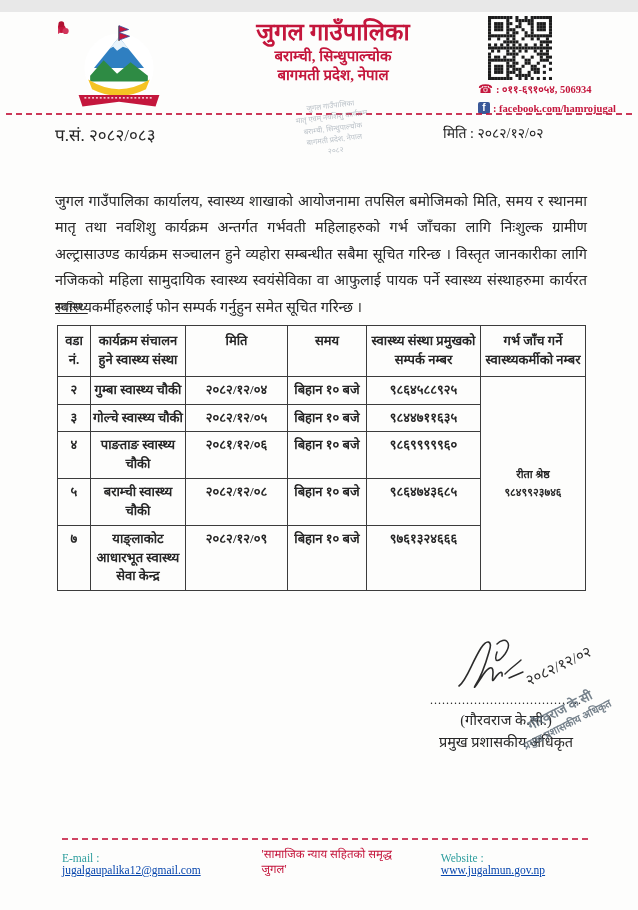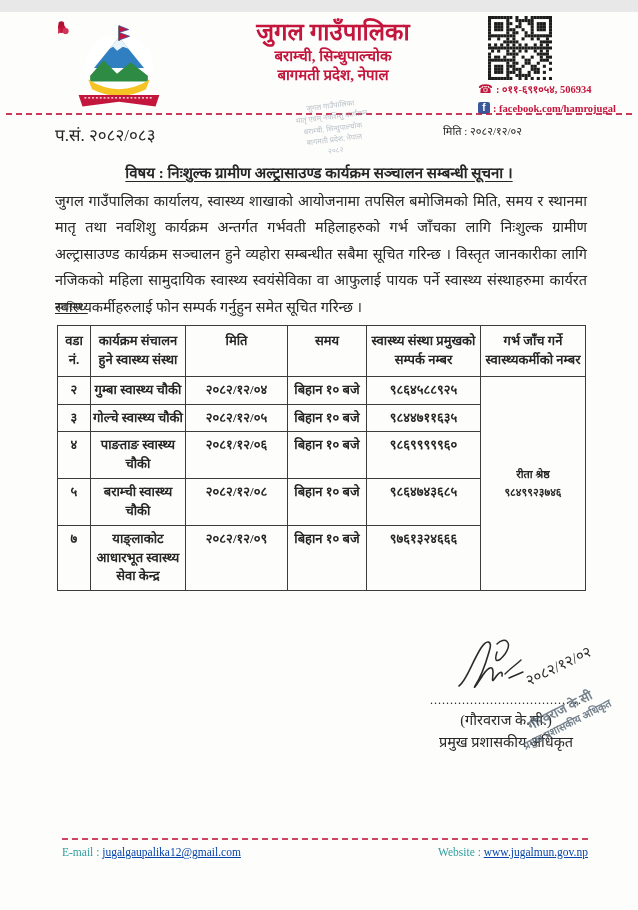--- a/index.html
+++ b/index.html
@@ -15,21 +15,21 @@
   .head-center .l3{font-size:15px;font-weight:bold;line-height:1.3;}
   .head-center .l4{font-size:15px;font-weight:bold;line-height:1.3;}
   .qr{position:absolute;left:488px;top:4px;width:64px;height:64px;}
   .contact{position:absolute;left:478px;top:70px;width:158px;font-size:10.5px;font-weight:bold;color:#c4163c;white-space:nowrap;}
   .contact .row{display:flex;align-items:center;gap:3px;margin-bottom:6px;}
   .phone-glyph{color:#c4163c;font-size:12px;font-family:"DejaVu Sans",sans-serif;}
   .fb-icon{display:inline-block;width:12px;height:12px;background:#3b5998;color:#fff;border-radius:2px;
     font-family:"Liberation Sans",sans-serif;font-size:10px;font-weight:bold;text-align:center;line-height:12px;}
   .head-rule{position:absolute;left:6px;right:6px;top:101px;border-top:2px dashed #c4163c;opacity:.85;}
   .refline{position:absolute;left:55px;top:111px;font-size:17px;}
-  .dateline{position:absolute;left:443px;top:111px;font-size:11px;}
+  .dateline{position:absolute;left:443px;top:111px;font-size:14px;}
   .faint-stamp{position:absolute;left:268px;top:88px;width:130px;text-align:center;color:#8b97a3;opacity:.6;
     font-size:7.5px;line-height:1.5;transform:rotate(-7deg);}
   
   .subject{position:absolute;left:0;top:150px;width:100%;text-align:center;font-size:15px;font-weight:bold;}
   .subject span{text-decoration:underline;text-underline-offset:3px;}
   .body-par{position:absolute;left:55px;top:176px;width:532px;font-size:14.5px;line-height:1.82;text-align:justify;}
   .tapsil{position:absolute;left:55px;top:287px;font-size:10px;font-weight:normal;text-decoration:underline;text-underline-offset:3px;}
   
   .sched{position:absolute;left:57px;top:313px;width:528px;border-collapse:collapse;table-layout:fixed;
     font-size:13px;line-height:1.45;}
@@ -372,23 +372,20 @@
   <div class="dateline">मिति : २०८२/१२/०२</div>
 
   <div class="faint-stamp">
     <div>जुगल गाउँपालिका</div>
     <div>मातृ एवम् नवशिशु कार्यक्रम</div>
     <div>बराम्ची, सिन्धुपाल्चोक</div>
     <div>बागमती प्रदेश, नेपाल</div>
     <div>२०८२</div>
   </div>
 
-  <div class="subject">
-    <span>विषय : निःशुल्क ग्रामीण अल्ट्रासाउण्ड कार्यक्रम सञ्चालन सम्बन्धी सूचना ।</span>
-  </div>
 
   <div class="body-par">जुगल गाउँपालिका कार्यालय, स्वास्थ्य शाखाको आयोजनामा तपसिल बमोजिमको मिति, समय र स्थानमा मातृ तथा नवशिशु कार्यक्रम अन्तर्गत गर्भवती महिलाहरुको गर्भ जाँचका लागि निःशुल्क ग्रामीण अल्ट्रासाउण्ड कार्यक्रम सञ्चालन हुने व्यहोरा सम्बन्धीत सबैमा सूचित गरिन्छ । विस्तृत जानकारीका लागि नजिकको महिला सामुदायिक स्वास्थ्य स्वयंसेविका वा आफुलाई पायक पर्ने स्वास्थ्य संस्थाहरुमा कार्यरत स्वास्थ्यकर्मीहरुलाई फोन सम्पर्क गर्नुहुन समेत सूचित गरिन्छ ।</div>
 
   <div class="tapsil">तपसिल :</div>
 
   <table class="sched">
     <colgroup id="table-colgroup">
         <col style="width: 33px;">
         <col style="width: 95px;">
         <col style="width: 102px;">
@@ -465,19 +462,20 @@
     <div class="s1">गौरवराज के सी</div>
     <div class="s2">प्रमुख प्रशासकीय अधिकृत</div>
   </div>
 
   <div class="foot-rule"></div>
   <div class="footer">
     <span>
       <span class="teal">E-mail :</span>
       <span class="link">jugalgaupalika12@gmail.com</span>
     </span>
+    <span class="slogan">'सामाजिक न्याय सहितको समृद्ध जुगल'</span>
     <span>
       <span class="teal">Website :</span>
       <span class="link">www.jugalmun.gov.np</span>
     </span>
   </div>
 
 </div>
 
 </body></html>

